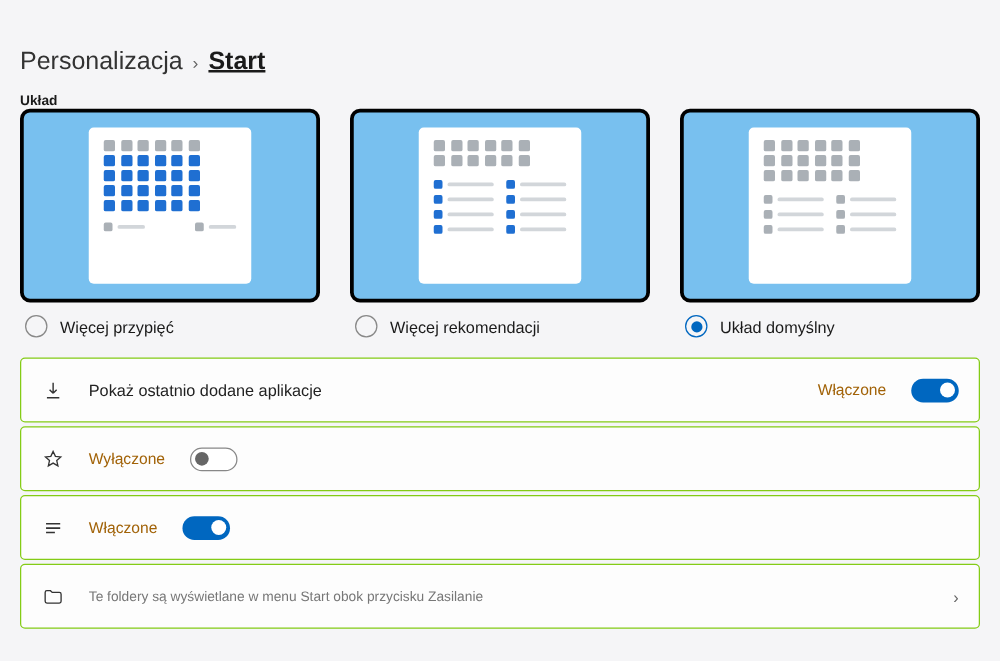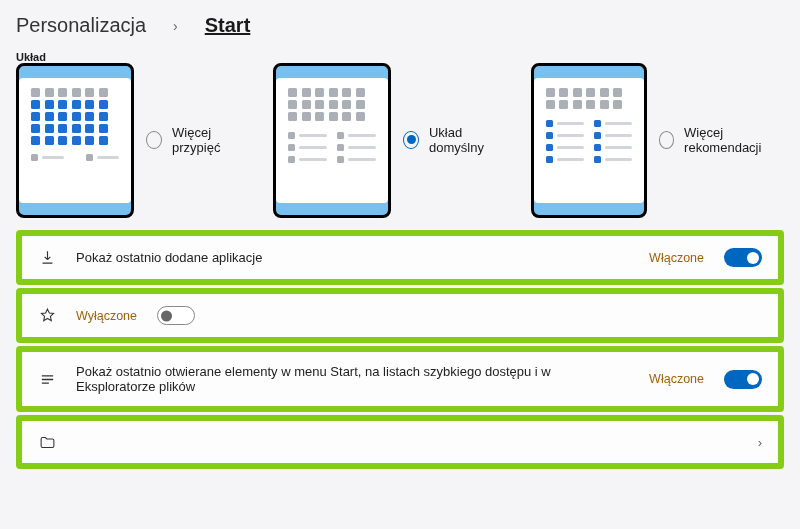--- a/index.html
+++ b/index.html
@@ -8,31 +8,32 @@
     background: #f5f5f7;
     color: #1a1a1a;
     width: 800px;
     height: 529px;
     overflow: hidden;
     padding: 14px 16px 0 16px;
   }
   .breadcrumb {
     display: flex;
     align-items: center;
-    gap: 27px;
+    gap: 8px;
     font-size: 20px;
     margin-bottom: 14px;
+    margin-top: 24px;
   }
   .breadcrumb .parent { font-weight: 400; color: #333; }
   .breadcrumb .chevron { font-size: 14px; color: #666; }
   .breadcrumb .current { font-weight: 700; text-decoration: underline; }
   .section-label { font-size: 11px; font-weight: 700; }
 
   .layouts { display: flex; gap: 24px; margin-bottom: 12px; }
-  .layout-col { flex: 1; display: flex; flex-direction: row; gap: 8px; }
+  .layout-col { flex: 1; display: flex; flex-direction: column; gap: 8px; }
 
   .thumb {
     height: 155px;
     border: 3.5px solid #000;
     border-radius: 8px;
     background: #78c0ef;
     display: flex;
     align-items: center;
     justify-content: center;
     position: relative;
@@ -63,21 +64,21 @@
   .foot .b { width:22px;height:3px;background:#d2d6da;border-radius:2px; }
 
   .radio-row { display:flex; align-items:center; gap:10px; font-size:13px; padding:2px 0 4px 4px; }
   .radio { width:18px; height:18px; border-radius:50%; border:1px solid #888; display:flex; align-items:center; justify-content:center; }
   .radio.sel { border:1.5px solid #0067c0; }
   .radio.sel::after { content:""; width:9px; height:9px; border-radius:50%; background:#0067c0; }
 
   .list { display:flex; flex-direction:column; gap:3px; }
   .card {
     background:#fdfdfd;
-    border:6px solid #84cc16;
+    border:1px solid #84cc16;
     border-radius:4px;
     padding:12px 16px;
     display:flex;
     align-items:center;
     gap:20px;
     min-height: 52px;
   }
   .card .icon { width:18px; height:18px; display:flex; align-items:center; justify-content:center; color:#333; flex-shrink:0; }
   .card .txt { flex:1; font-size:13px; color:#222; }
   .card .txt .sub { font-size:11px; color:#777; margin-top:2px; }
@@ -176,32 +177,98 @@
             <span class="sq g"></span>
           </div>
         <div class="row">
             <span class="sq g"></span>
             <span class="sq g"></span>
             <span class="sq g"></span>
             <span class="sq g"></span>
             <span class="sq g"></span>
             <span class="sq g"></span>
           </div>
-        <div class="row">
-            <span class="sq g"></span>
-            <span class="sq g"></span>
-            <span class="sq g"></span>
-            <span class="sq g"></span>
-            <span class="sq g"></span>
-            <span class="sq g"></span>
-          </div>
         <div style="height:5px"></div>
         <div class="cols">
           <div class="col">
             <div class="li">
+                <span class="dot b"></span>
+                <span class="bar"></span>
+              </div>
+            <div class="li">
+                <span class="dot b"></span>
+                <span class="bar"></span>
+              </div>
+            <div class="li">
+                <span class="dot b"></span>
+                <span class="bar"></span>
+              </div>
+            <div class="li">
+                <span class="dot b"></span>
+                <span class="bar"></span>
+              </div>
+          </div>
+          <div class="col">
+            <div class="li">
+                <span class="dot b"></span>
+                <span class="bar"></span>
+              </div>
+            <div class="li">
+                <span class="dot b"></span>
+                <span class="bar"></span>
+              </div>
+            <div class="li">
+                <span class="dot b"></span>
+                <span class="bar"></span>
+              </div>
+            <div class="li">
+                <span class="dot b"></span>
+                <span class="bar"></span>
+              </div>
+          </div>
+        </div>
+      </div>
+    </div>
+    <div class="radio-row">
+      <span class="radio"></span>
+      <span>Więcej rekomendacji</span>
+    </div>
+  </div>
+
+  <div class="layout-col">
+    <div class="thumb">
+      <div class="panel">
+        <div class="row">
+            <span class="sq g"></span>
+            <span class="sq g"></span>
+            <span class="sq g"></span>
+            <span class="sq g"></span>
+            <span class="sq g"></span>
+            <span class="sq g"></span>
+          </div>
+        <div class="row">
+            <span class="sq g"></span>
+            <span class="sq g"></span>
+            <span class="sq g"></span>
+            <span class="sq g"></span>
+            <span class="sq g"></span>
+            <span class="sq g"></span>
+          </div>
+        <div class="row">
+            <span class="sq g"></span>
+            <span class="sq g"></span>
+            <span class="sq g"></span>
+            <span class="sq g"></span>
+            <span class="sq g"></span>
+            <span class="sq g"></span>
+          </div>
+        <div style="height:5px"></div>
+        <div class="cols">
+          <div class="col">
+            <div class="li">
                 <span class="dot"></span>
                 <span class="bar"></span>
               </div>
             <div class="li">
                 <span class="dot"></span>
                 <span class="bar"></span>
               </div>
             <div class="li">
                 <span class="dot"></span>
                 <span class="bar"></span>
@@ -220,86 +287,20 @@
                 <span class="dot"></span>
                 <span class="bar"></span>
               </div>
           </div>
         </div>
       </div>
     </div>
     <div class="radio-row">
       <span class="radio sel"></span>
       <span>Układ domyślny</span>
-    </div>
-  </div>
-
-  <div class="layout-col">
-    <div class="thumb">
-      <div class="panel">
-        <div class="row">
-            <span class="sq g"></span>
-            <span class="sq g"></span>
-            <span class="sq g"></span>
-            <span class="sq g"></span>
-            <span class="sq g"></span>
-            <span class="sq g"></span>
-          </div>
-        <div class="row">
-            <span class="sq g"></span>
-            <span class="sq g"></span>
-            <span class="sq g"></span>
-            <span class="sq g"></span>
-            <span class="sq g"></span>
-            <span class="sq g"></span>
-          </div>
-        <div style="height:5px"></div>
-        <div class="cols">
-          <div class="col">
-            <div class="li">
-                <span class="dot b"></span>
-                <span class="bar"></span>
-              </div>
-            <div class="li">
-                <span class="dot b"></span>
-                <span class="bar"></span>
-              </div>
-            <div class="li">
-                <span class="dot b"></span>
-                <span class="bar"></span>
-              </div>
-            <div class="li">
-                <span class="dot b"></span>
-                <span class="bar"></span>
-              </div>
-          </div>
-          <div class="col">
-            <div class="li">
-                <span class="dot b"></span>
-                <span class="bar"></span>
-              </div>
-            <div class="li">
-                <span class="dot b"></span>
-                <span class="bar"></span>
-              </div>
-            <div class="li">
-                <span class="dot b"></span>
-                <span class="bar"></span>
-              </div>
-            <div class="li">
-                <span class="dot b"></span>
-                <span class="bar"></span>
-              </div>
-          </div>
-        </div>
-      </div>
-    </div>
-    <div class="radio-row">
-      <span class="radio"></span>
-      <span>Więcej rekomendacji</span>
     </div>
   </div>
 </div>
 
 <div class="list">
   <div class="card">
     <span class="icon">
       <svg viewBox="0 0 24 24" width="17" height="17" fill="none" stroke="currentColor" stroke-width="1.6">
           <path d="M12 3v12m0 0l-4-4m4 4l4-4M5 20h14"></path>
         </svg>
@@ -318,28 +319,28 @@
     <span class="state">Wyłączone</span>
     <span class="toggle off"></span>
   </div>
 
   <div class="card">
     <span class="icon">
       <svg viewBox="0 0 24 24" width="17" height="17" fill="none" stroke="currentColor" stroke-width="1.8">
           <path d="M4 7h16M4 12h16M4 17h10"></path>
         </svg>
     </span>
-    <div class="txt">Pokaż ostatnio otwierane elementy w menu Start, na listach szybkiego dostępu i w Eksploratorze plików</div>
     <span class="state">Włączone</span>
     <span class="toggle on"></span>
   </div>
 
   <div class="card">
     <span class="icon">
       <svg viewBox="0 0 24 24" width="17" height="17" fill="none" stroke="currentColor" stroke-width="1.5">
           <path d="M3 7a2 2 0 012-2h4l2 2h8a2 2 0 012 2v8a2 2 0 01-2 2H5a2 2 0 01-2-2V7z"></path>
         </svg>
     </span>
     <div class="txt">
+      <div class="sub">Te foldery są wyświetlane w menu Start obok przycisku Zasilanie</div>
     </div>
     <span class="chev-right">›</span>
   </div>
 </div>
 
 </body></html>

